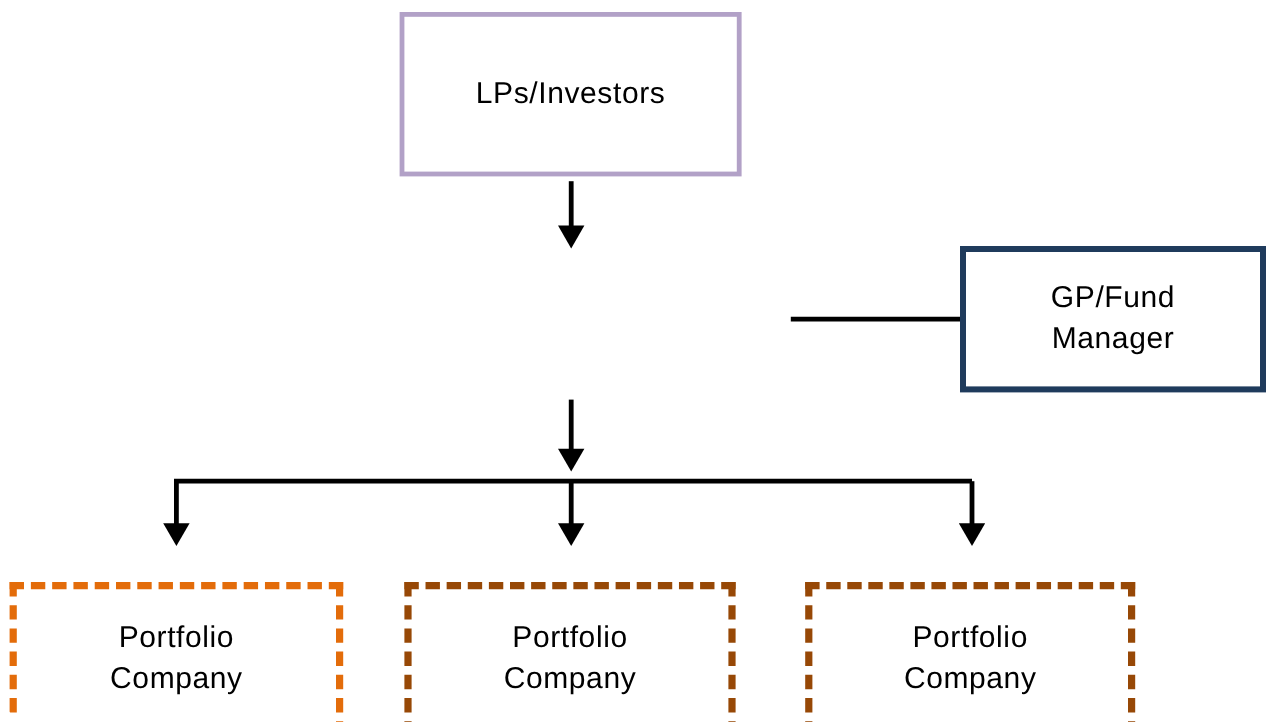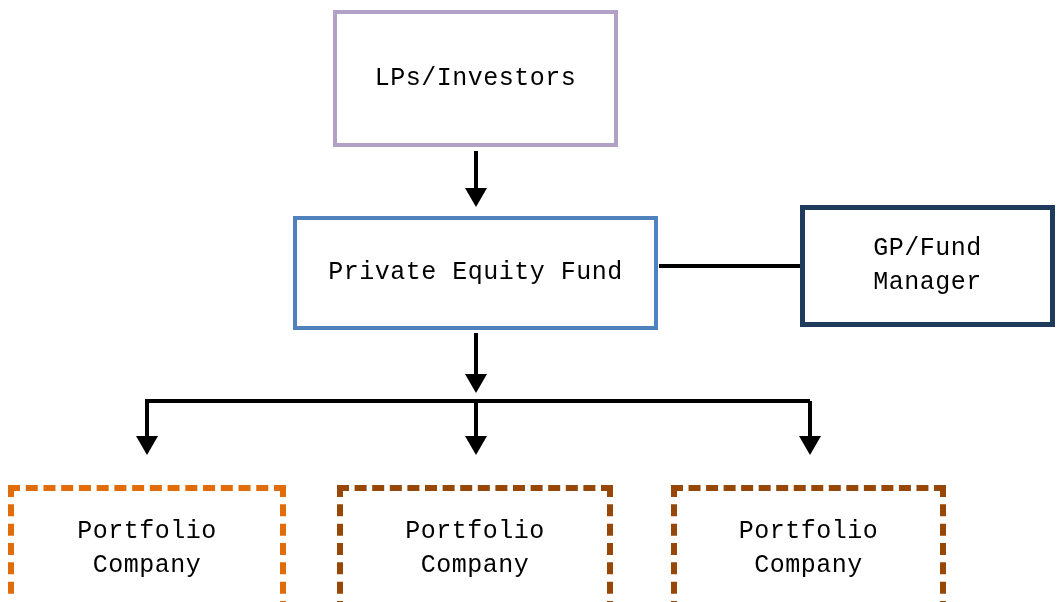--- a/index.html
+++ b/index.html
@@ -5,21 +5,21 @@
   html, body {
     margin: 0;
     padding: 0;
     background: #ffffff;
   }
   #canvas {
     position: relative;
     width: 1063px;
     height: 602px;
     background: #ffffff;
-    font-family: Liberation Mono, monospace;
+    font-family: Liberation Sans, sans-serif;
     overflow: hidden;
     border-radius: 28px;
   }
   .node {
     position: absolute;
     box-sizing: border-box;
     background: #ffffff;
     display: flex;
     align-items: center;
     justify-content: center;
@@ -89,23 +89,20 @@
     <polygon points="465,436 487,436 476,455"></polygon>
 
     <line x1="810" y1="401" x2="810" y2="437"></line>
     <polygon points="799,436 821,436 810,455"></polygon>
   </svg>
 
   <div class="node" id="node-lps">
     <span class="label">LPs/Investors</span>
   </div>
 
-  <div class="node" id="node-fund">
-    <span class="label">Private Equity Fund</span>
-  </div>
 
   <div class="node" id="node-gp">
     <span class="label">GP/Fund Manager</span>
   </div>
 
   <div class="node portfolio" id="node-p1">
     <span class="label">Portfolio Company</span>
   </div>
 
   <div class="node portfolio" id="node-p2">

